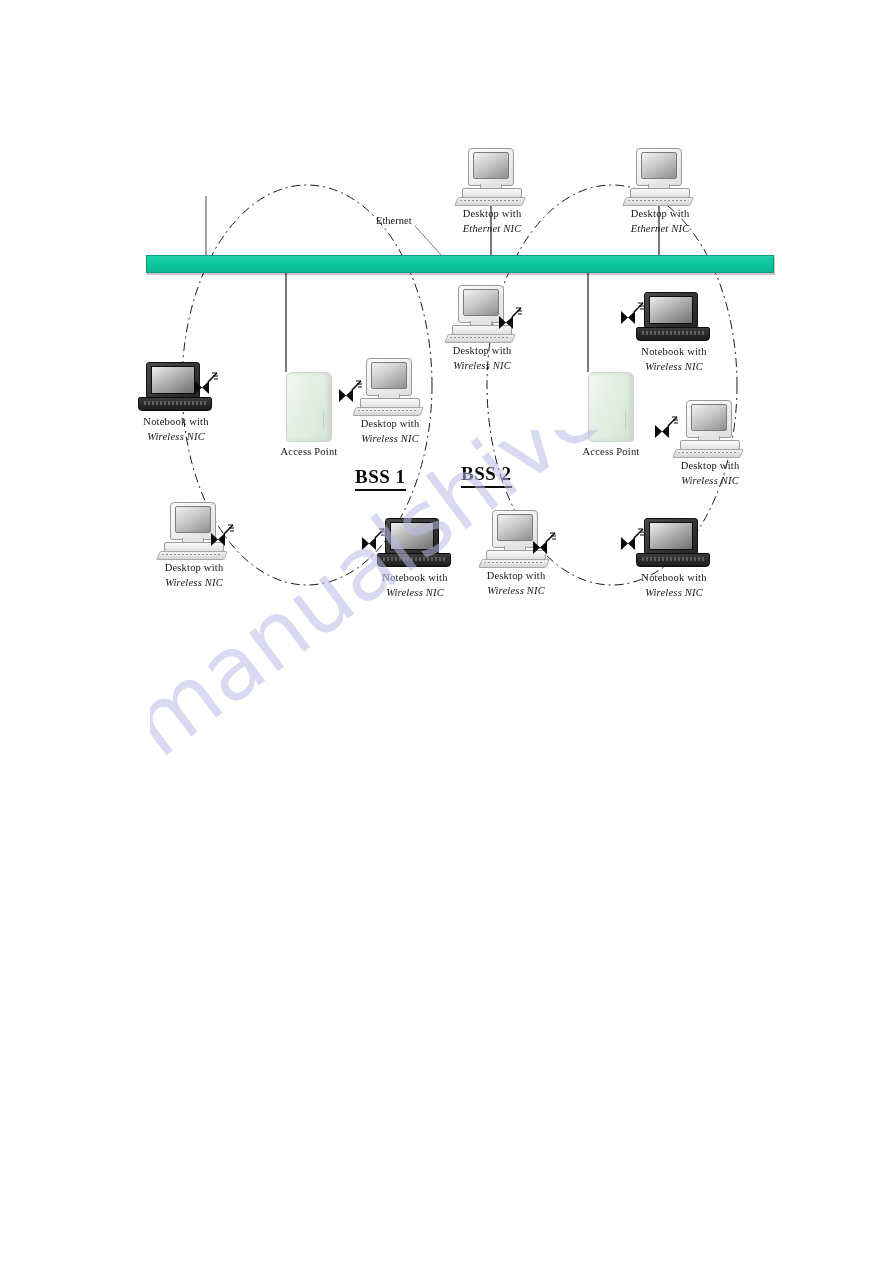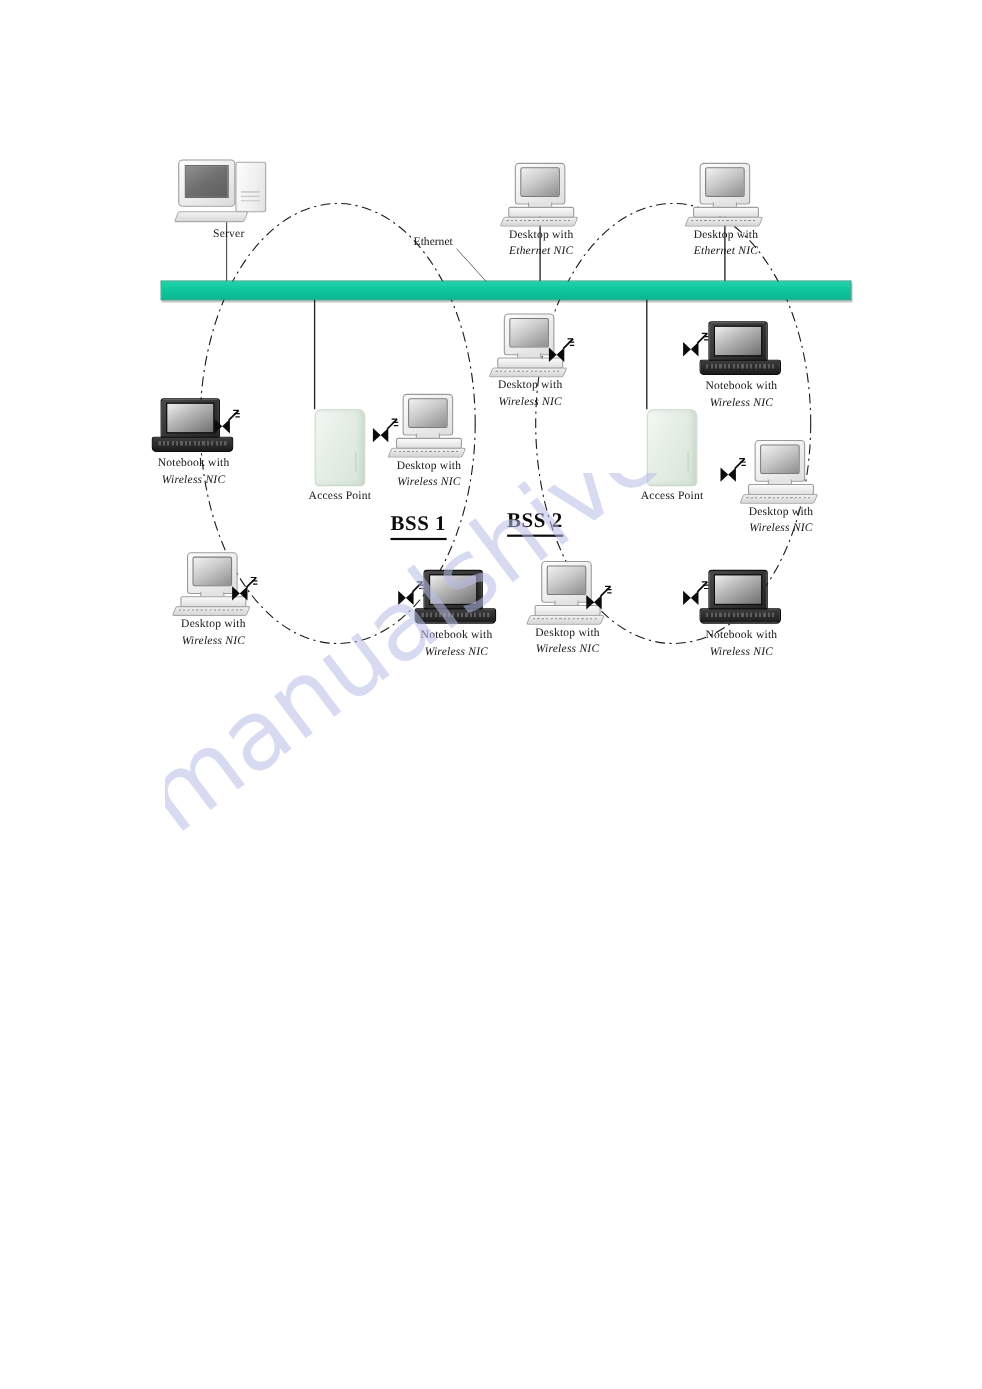--- a/index.html
+++ b/index.html
@@ -158,32 +158,20 @@
     <line x1="659" y1="196" x2="659" y2="256" stroke="#202020" stroke-width="1.2"></line>
     <line x1="286" y1="270" x2="286" y2="372" stroke="#202020" stroke-width="1.2"></line>
     <line x1="588" y1="270" x2="588" y2="372" stroke="#202020" stroke-width="1.2"></line>
 
     <line x1="415" y1="226" x2="443" y2="257" stroke="#565656" stroke-width="0.8"></line>
   </svg>
 
   <div id="ethernet-bar"></div>
   <div class="txt" style="left:376px;top:215px;">Ethernet</div>
 
-  <div class="node server" style="left:158px;top:145px;width:100px;">
-    <div class="art">
-      <div class="mon">
-          <div class="scr"></div>
-        </div>
-      <div class="tower"></div>
-      <div class="kbd"></div>
-    </div>
-    <div class="caption">
-      <span>Server</span>
-    </div>
-  </div>
 
   <div class="node desktop" style="left:455px;top:148px;width:74px;">
     <div class="art">
       <div class="mon">
           <div class="scr"></div>
         </div>
       <div class="neck"></div>
         <div class="case"></div>
         <div class="kbd"></div>
     </div>

